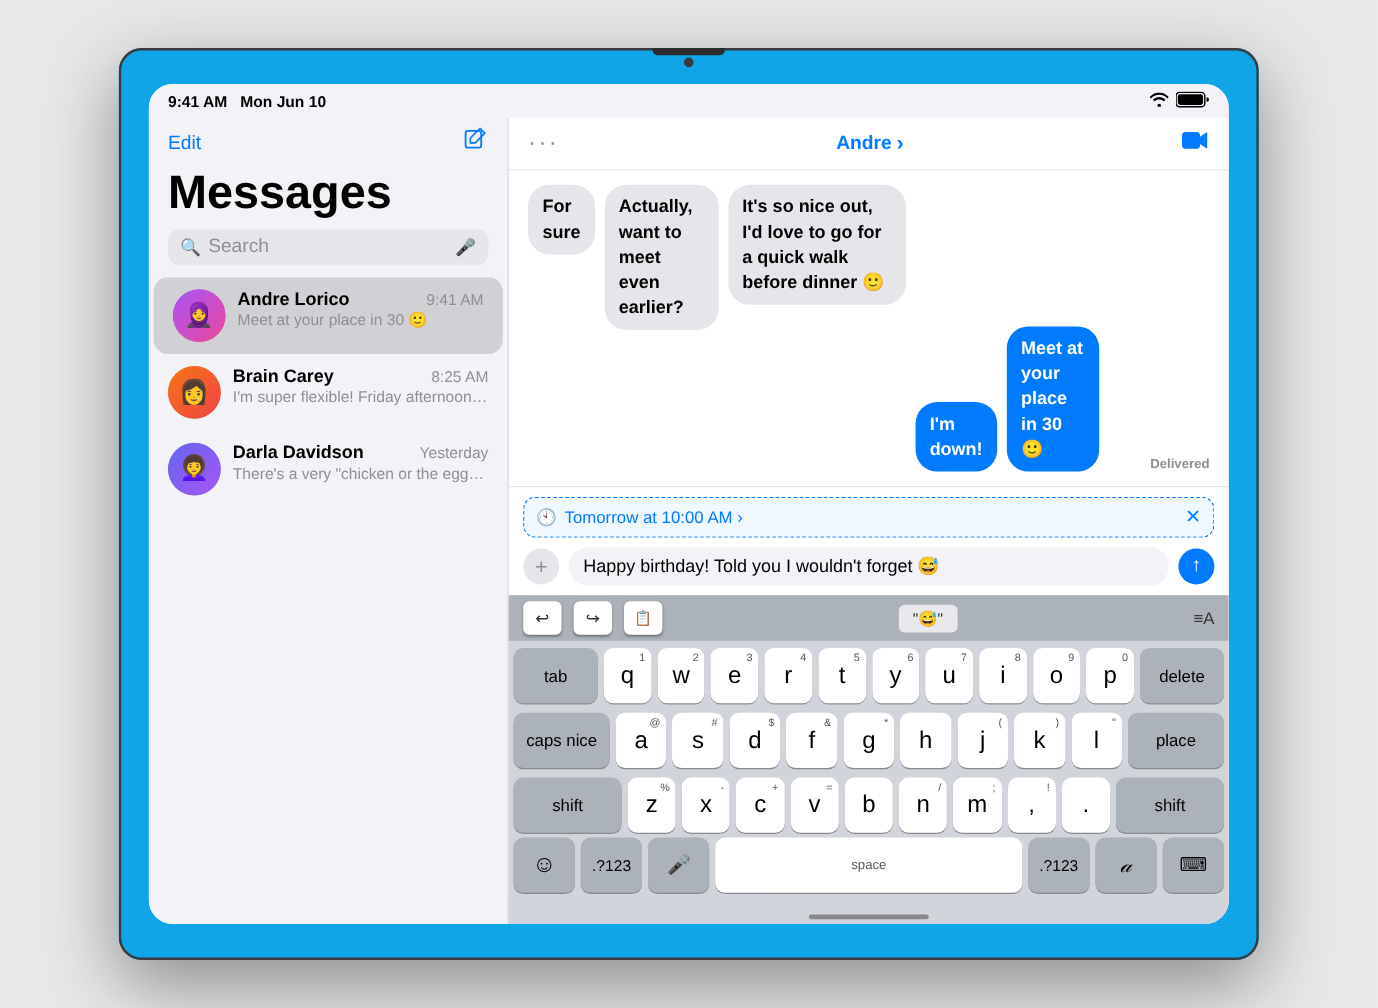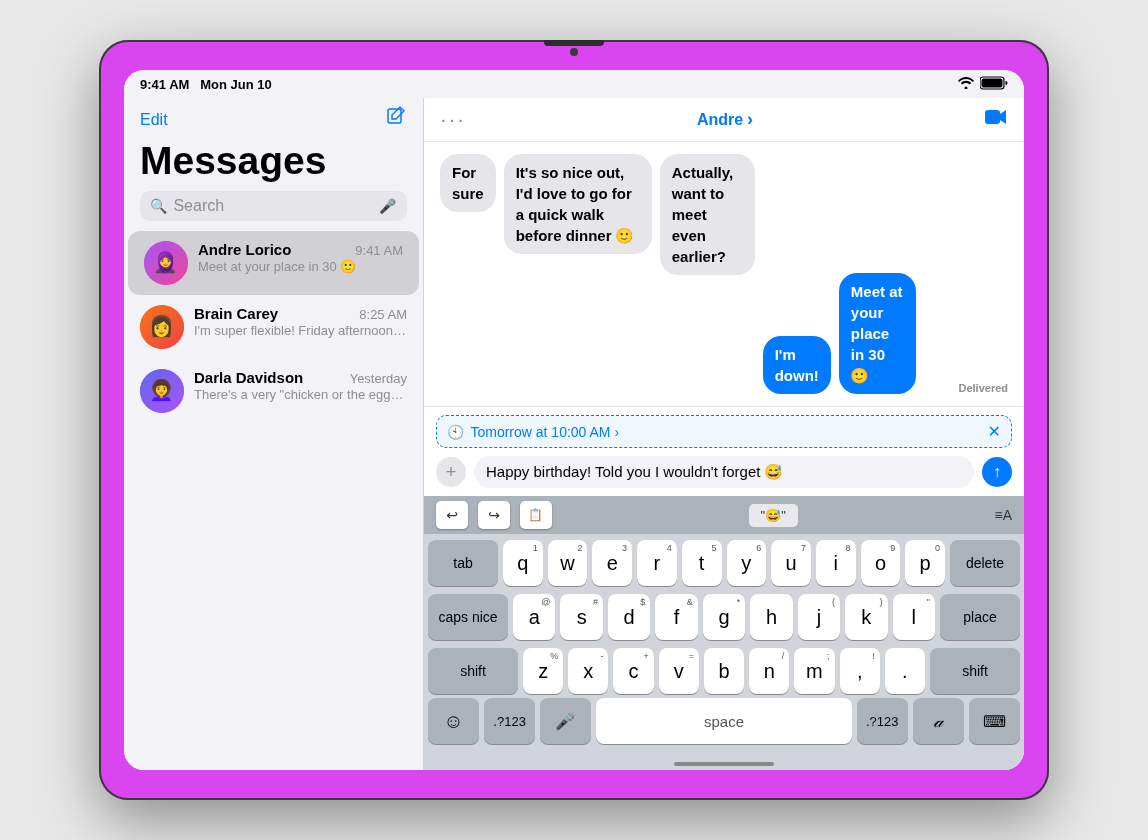--- a/index.html
+++ b/index.html
@@ -10,22 +10,22 @@
       align-items: center;
       width: 1148px;
       height: 840px;
       font-family: -apple-system, BlinkMacSystemFont, 'SF Pro', 'Helvetica Neue', sans-serif;
       overflow: hidden;
     }
 
     .ipad-outer {
       width: 950px;
       height: 760px;
-      background: #d946ef;
-      border-radius: 29px;
+      background: #0ea5e9;
+      border-radius: 19px;
       position: relative;
       box-shadow: 0 20px 60px rgba(0,0,0,0.4), inset 0 0 0 2px #3a3a3c;
       display: flex;
       align-items: center;
       justify-content: center;
     }
 
     .ipad-screen {
       width: 900px;
       height: 700px;
@@ -435,21 +435,21 @@
 
     .bottom-row {
       display: flex;
       justify-content: center;
       gap: 5px;
       padding: 0 4px 6px;
     }
     .key-emoji { flex: 1; max-width: 80px; font-size: 20px; }
     .key-123 { flex: 1; max-width: 70px; font-size: 14px; }
     .key-mic { flex: 1; max-width: 70px; font-size: 16px; }
-    .key-space { flex: 5; max-width: 340px; font-size: 15px; color: #555; }
+    .key-space { flex: 5; max-width: 340px; font-size: 11px; color: #555; }
     .key-123r { flex: 1; max-width: 70px; font-size: 14px; }
     .key-cursive { flex: 1; max-width: 70px; font-size: 18px; }
     .key-hide { flex: 1; max-width: 70px; font-size: 16px; }
 
     .home-indicator {
       height: 20px;
       display: flex;
       align-items: flex-end;
       justify-content: center;
       padding-bottom: 4px;
@@ -615,22 +615,22 @@
           <span class="video-call-btn">
             <svg width="24" height="18" viewBox="0 0 24 18" fill="none">
               <rect x="1" y="2" width="15" height="14" rx="3" fill="#007aff"></rect>
               <path d="M16 6l6-4v14l-6-4V6z" fill="#007aff"></path>
             </svg>
           </span>
         </div>
 
         <div class="chat-messages">
           <div class="msg-bubble msg-incoming">For sure</div>
+          <div class="msg-bubble msg-incoming">Actually, want to meet even earlier?</div>
           <div class="msg-bubble msg-incoming">It's so nice out, I'd love to go for a quick walk before dinner 🙂</div>
-          <div class="msg-bubble msg-incoming">Actually, want to meet even earlier?</div>
           <div class="msg-bubble msg-outgoing">I'm down!</div>
           <div class="msg-bubble msg-outgoing">Meet at your place in 30 🙂</div>
           <div class="msg-delivered">Delivered</div>
         </div>
 
         <div class="compose-area">
           <div class="schedule-banner">
             <div class="schedule-text">
               <span>🕙</span>
               <span>Tomorrow at 10:00 AM ›</span>

